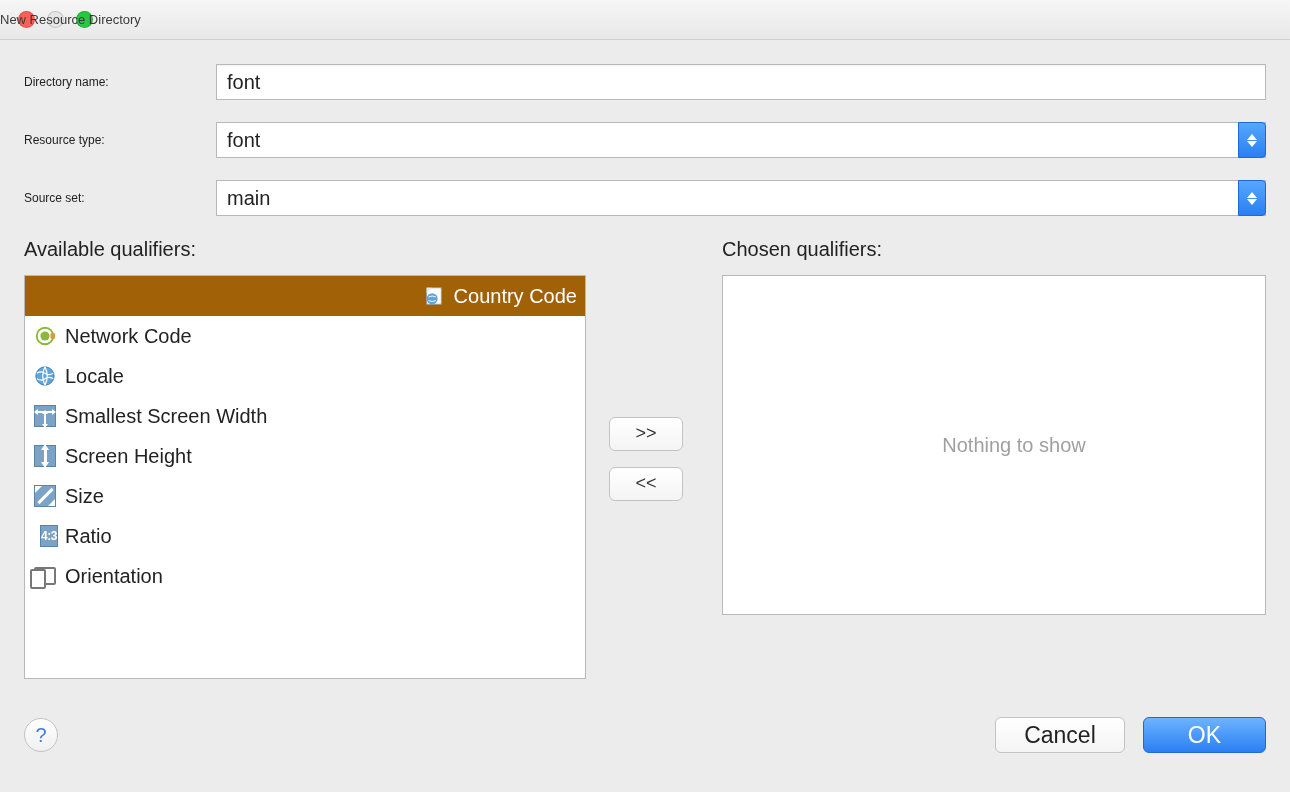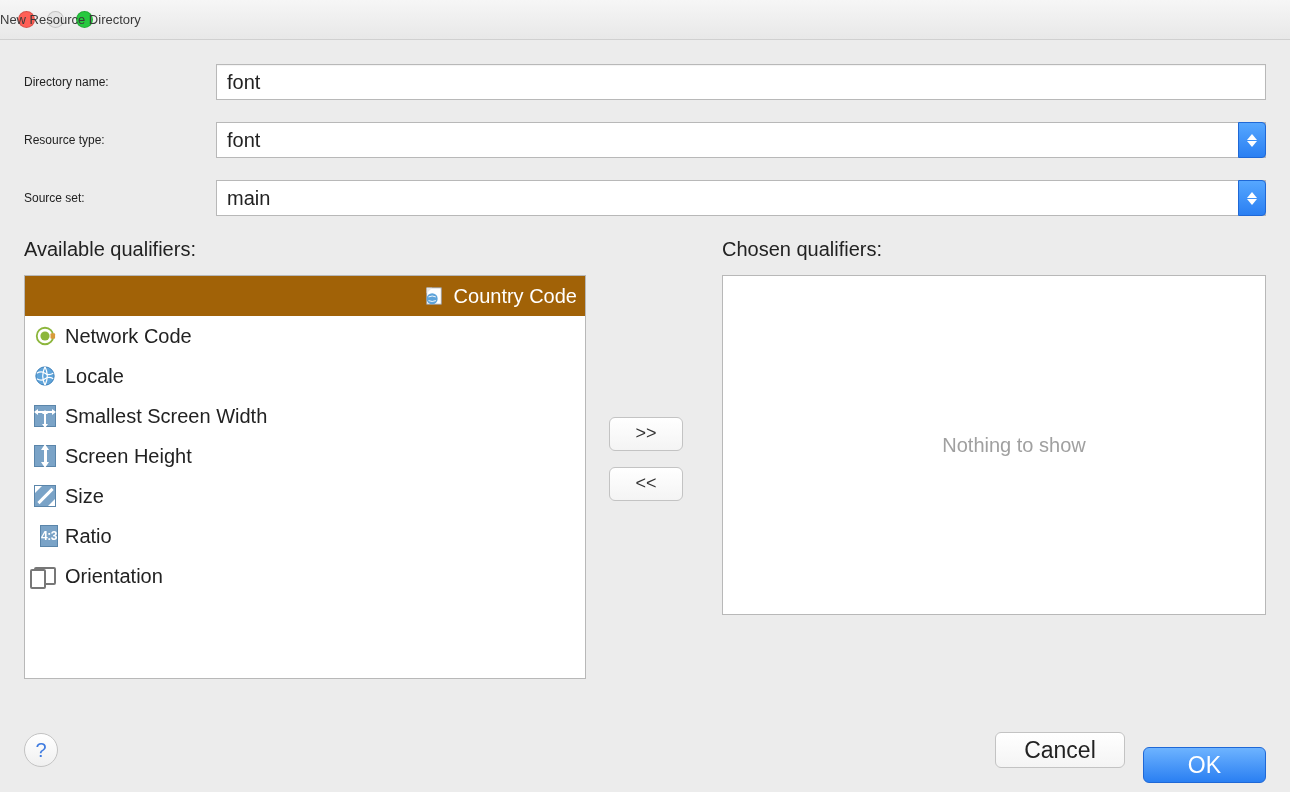--- a/index.html
+++ b/index.html
@@ -248,21 +248,20 @@
       cursor: pointer;
       border: 1px solid #c3c3c3;
       background: linear-gradient(#ffffff, #f4f4f4);
       color: #222;
     }
     .btn.primary {
       padding: 0 44px;
       border: 1px solid #1f68d6;
       background: linear-gradient(#6db3ff, #2a7ff2);
       color: #fff;
-      margin-top: 30px;
     }
   </style>
 </head>
 <body>
 
 <div class="titlebar">
   <div class="traffic-lights">
     <div class="light red"></div>
     <div class="light yellow1"></div>
     <div class="light green"></div>

